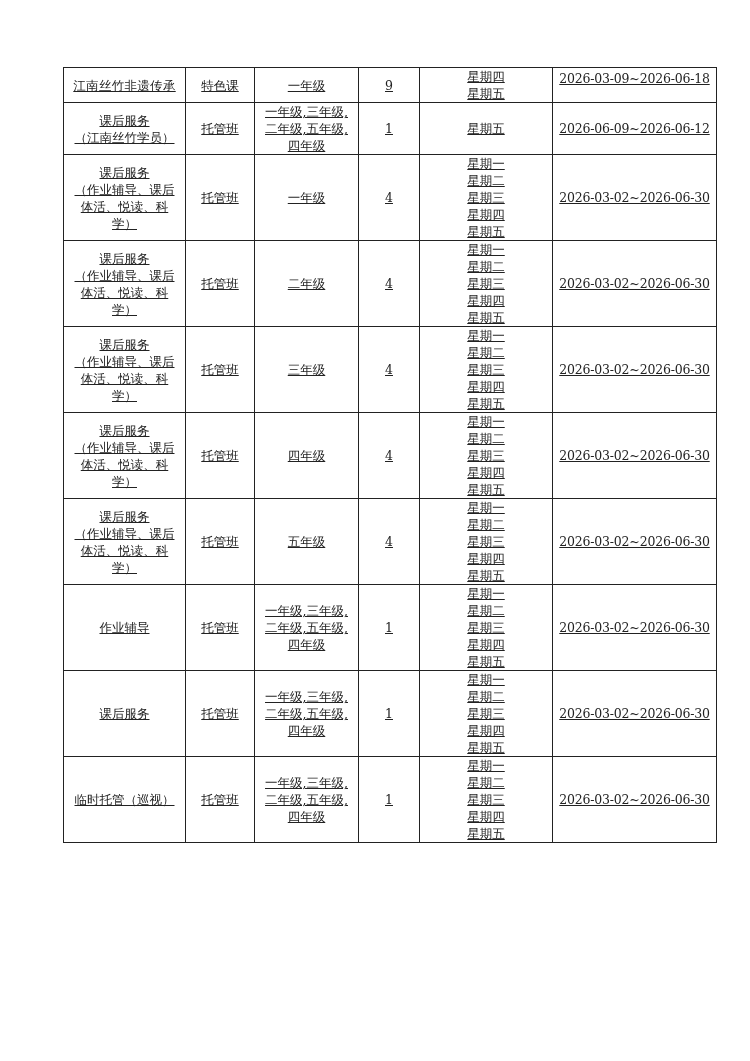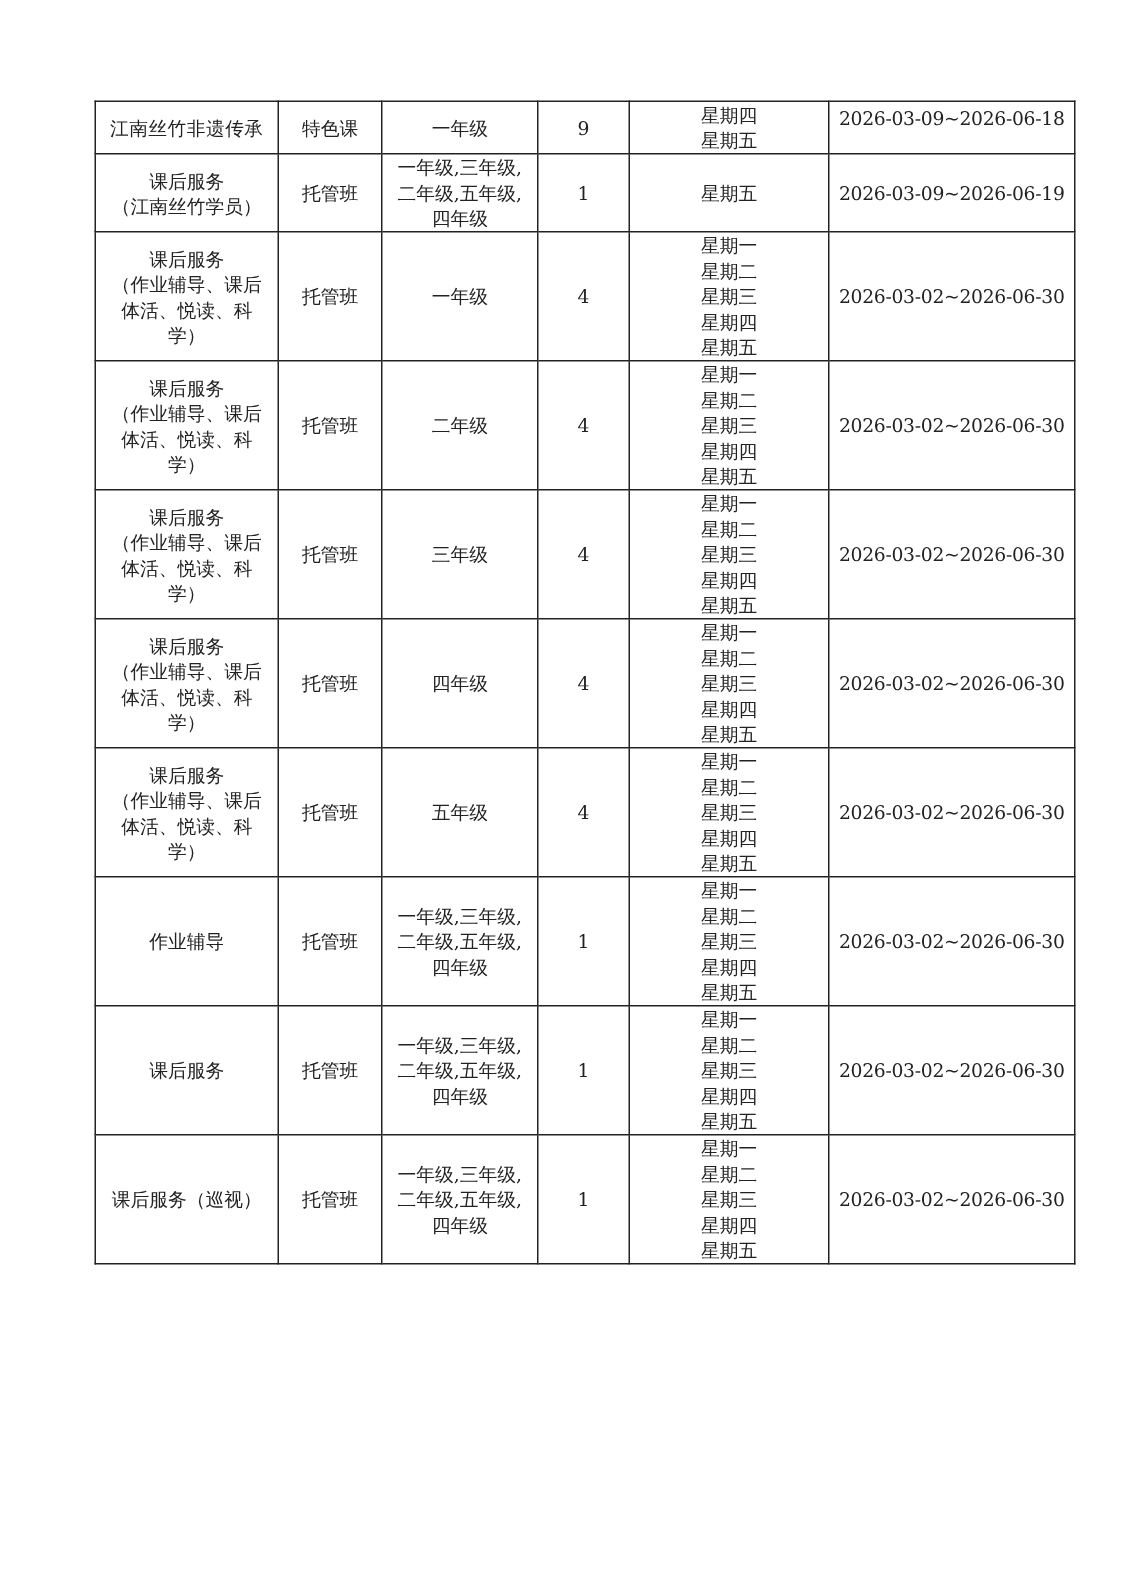--- a/index.html
+++ b/index.html
@@ -1,19 +1,19 @@
 <!DOCTYPE html>
 <html><head>
 <meta charset="utf-8">
 <style>
   html, body { margin:0; padding:0; background:#ffffff; }
   body { width:750px; height:1061px; position:relative; overflow:hidden;
          font-family:"DejaVu Serif", "Liberation Serif", serif; color:#222; }
   table.sched { position:absolute; left:63px; top:67px; border-collapse:collapse;
-                table-layout:fixed; width:601px; font-size:12.5px; }
+                table-layout:fixed; width:601px; font-size:12.5px;text-decoration:underline; }
   table.sched td { border:1.3px solid #222; text-align:center; vertical-align:middle;
                    padding:0 2px; line-height:17px; overflow:hidden; }
   .c1{width:122px} .c2{width:69px} .c3{width:104px} .c4{width:61px} .c5{width:133px} .c6{width:164px}
   td.dates { font-family:"DejaVu Serif", serif; font-size:12.5px; letter-spacing:-0.2px; }
   td.dates.top { vertical-align:top; padding-top:2px; }
   .line { display:block; white-space:nowrap; }
   .first td.c1 { letter-spacing:0.3px; }
 </style>
 </head>
 <body>
@@ -51,21 +51,21 @@
         <td class="c2">托管班</td>
         <td class="c3">
           <span class="line">一年级,三年级,</span>
           <span class="line">二年级,五年级,</span>
           <span class="line">四年级</span>
         </td>
         <td class="c4">1</td>
         <td class="c5">
           <span class="line">星期五</span>
         </td>
-        <td class="c6 dates">2026-03-09~2026-06-19</td>
+        <td class="c6 dates">2026-06-09~2026-06-12</td>
       </tr>
       <tr style="height: 86px;">
         <td class="c1">
           <span class="line">课后服务</span>
           <span class="line">（作业辅导、课后</span>
           <span class="line">体活、悦读、科</span>
           <span class="line">学）</span>
         </td>
         <td class="c2">托管班</td>
         <td class="c3">
@@ -200,21 +200,21 @@
           <span class="line">星期一</span>
           <span class="line">星期二</span>
           <span class="line">星期三</span>
           <span class="line">星期四</span>
           <span class="line">星期五</span>
         </td>
         <td class="c6 dates">2026-03-02~2026-06-30</td>
       </tr>
       <tr style="height: 85px;">
         <td class="c1">
-          <span class="line">课后服务（巡视）</span>
+          <span class="line">临时托管（巡视）</span>
         </td>
         <td class="c2">托管班</td>
         <td class="c3">
           <span class="line">一年级,三年级,</span>
           <span class="line">二年级,五年级,</span>
           <span class="line">四年级</span>
         </td>
         <td class="c4">1</td>
         <td class="c5">
           <span class="line">星期一</span>

